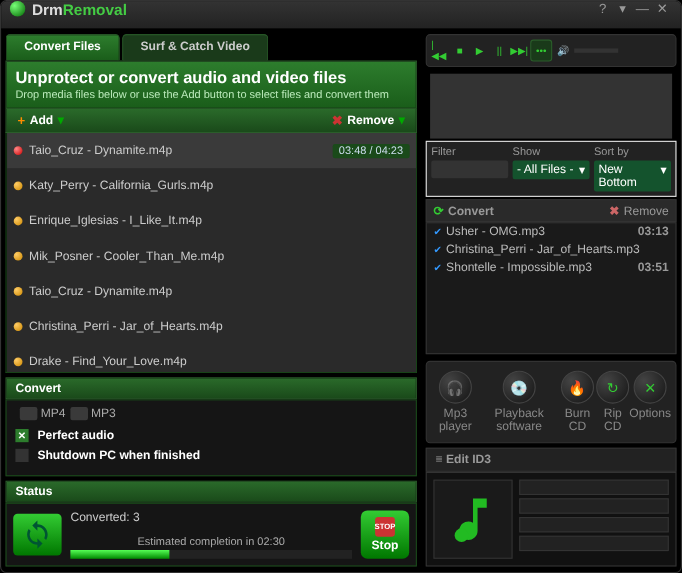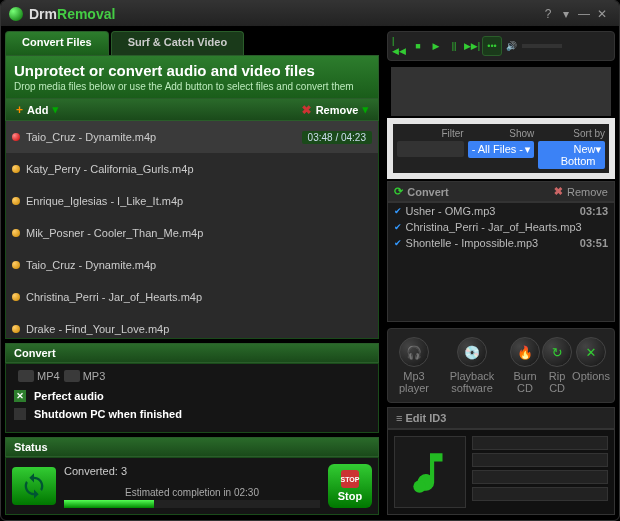--- a/index.html
+++ b/index.html
@@ -1,17 +1,17 @@
 <!DOCTYPE html>
 <html><head>
 <meta charset="utf-8">
 <style>
 * { margin: 0; padding: 0; box-sizing: border-box; font-family: Tahoma, Arial, sans-serif; font-size: 11px; }
 body { background: #000; width: 620px; height: 521px; overflow: hidden; border: 1px solid #333; border-radius: 6px; }
-.titlebar { height: 26px; background: linear-gradient(#333, #222); display: flex; align-items: center; padding: 0 8px; border-bottom: 1px solid #000; }
+.titlebar { height: 26px; background: linear-gradient(#333, #222); display: flex; padding: 0 8px; border-bottom: 1px solid #000; }
 .logo { width: 14px; height: 14px; border-radius: 50%; background: radial-gradient(circle at 30% 30%, #7f7, #060); margin-right: 6px; }
 .title-drm { color: #ddd; font-size: 14px; font-weight: bold; }
 .title-removal { color: #4c4; font-size: 14px; font-weight: bold; }
 .titlebar-spacer { flex: 1; }
 .titlebar-btn { color: #999; width: 18px; text-align: center; cursor: pointer; font-size: 12px; }
 .main { display: flex; height: 492px; }
 .left { width: 382px; display: flex; flex-direction: column; padding: 4px; }
 .right { flex: 1; display: flex; flex-direction: column; padding: 4px; }
 .tabs { display: flex; height: 24px; }
 .tab { padding: 4px 16px; color: #ccc; border: 1px solid #2a5d2a; border-bottom: none; background: #1a3a1a; border-radius: 4px 4px 0 0; margin-right: 2px; cursor: pointer; font-weight: bold; }
@@ -49,24 +49,24 @@
 .progress { height: 8px; background: #222; margin-top: 2px; }
 .progress .bar { height: 100%; width: 35%; background: linear-gradient(#5f5, #080); }
 .stop-btn { width: 44px; height: 44px; background: linear-gradient(#3c3, #070); border-radius: 6px; margin-left: 8px; display: flex; flex-direction: column; align-items: center; justify-content: center; color: #fff; font-weight: bold; cursor: pointer; }
 .stop-btn .oct { width: 18px; height: 18px; background: #c33; border-radius: 3px; margin-bottom: 2px; display: flex; align-items: center; justify-content: center; font-size: 7px; color: #fff; }
 
 .player { background: #222; border: 1px solid #333; border-radius: 4px; padding: 4px; display: flex; align-items: center; gap: 2px; margin-bottom: 4px; }
 .pbtn { width: 16px; height: 16px; color: #3c3; display: flex; align-items: center; justify-content: center; cursor: pointer; font-size: 9px; }
 .pbtn.big { width: 20px; height: 20px; border: 1px solid #2a5d2a; border-radius: 3px; background: #1a3a1a; }
 .seek { flex: 1; height: 4px; background: #333; margin: 2px 4px; }
 .vol { width: 40px; height: 4px; background: #333; }
-.filters { display: flex; gap: 4px; background: #222; padding: 4px; border: 6px solid #e5e5e5; margin-bottom: 2px; text-align: right; }
+.filters { display: flex; gap: 4px; background: #222; padding: 4px; border: 1px solid #e5e5e5; margin-bottom: 2px; }
 .fcol { flex: 1; }
 .fcol label { color: #999; font-size: 10px; display: block; }
-.fcol .sel { background: #3b82f6; color: #fff; padding: 2px 4px; margin-top: 2px; display: flex; justify-content: space-between; border-radius: 2px; cursor: pointer; }
+.fcol .sel { background: #14532d; color: #fff; padding: 2px 4px; margin-top: 2px; display: flex; justify-content: space-between; border-radius: 2px; cursor: pointer; }
 .rtoolbar { display: flex; align-items: center; background: #2a2a2a; padding: 3px 6px; border: 1px solid #333; }
 .rtoolbar .lbl { color: #999; font-weight: bold; flex: 1; display: flex; align-items: center; }
 .rtoolbar .lbl::before { content: "⟳"; color: #3c3; margin-right: 4px; }
 .rtoolbar .rem { color: #999; display: flex; align-items: center; cursor: pointer; }
 .rtoolbar .rem .x { color: #c66; margin-right: 4px; font-weight: bold; }
 .rlist { background: #1a1a1a; border: 1px solid #333; height: 120px; }
 .rrow { display: flex; align-items: center; padding: 2px 6px; color: #bbb; }
 .rrow .chk { color: #39f; margin-right: 4px; font-size: 9px; }
 .rrow .rname { flex: 1; }
 .rrow .dur { color: #999; font-weight: bold; }

